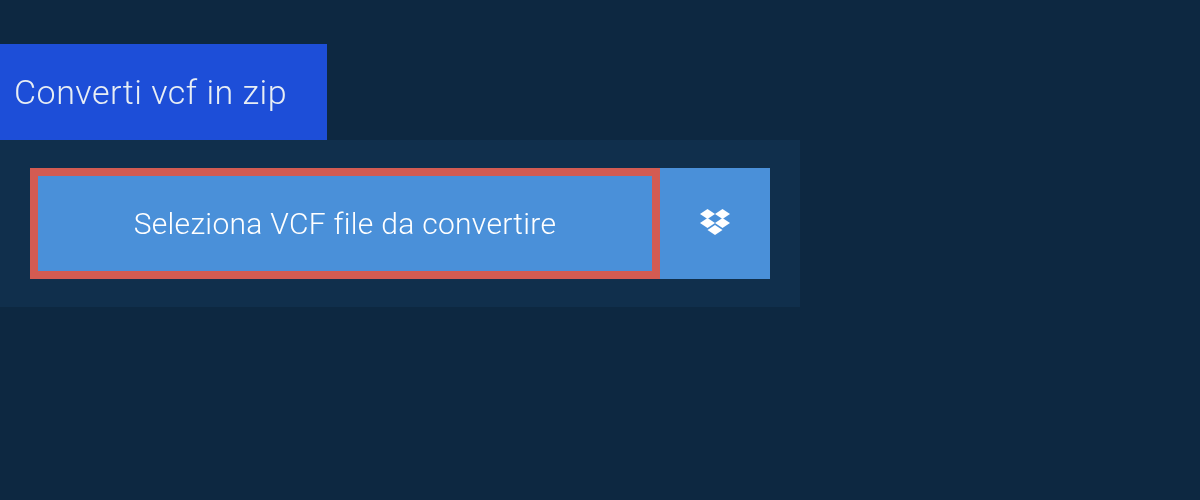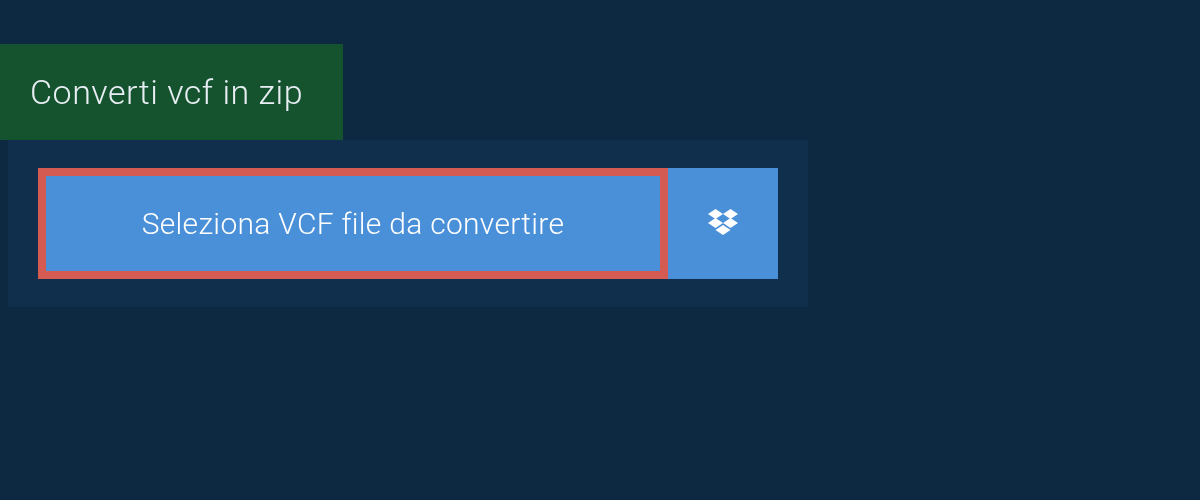--- a/index.html
+++ b/index.html
@@ -8,36 +8,36 @@
       box-sizing: border-box;
     }
     body {
       width: 1200px;
       height: 500px;
       background: #0d2841;
       font-family: -apple-system, BlinkMacSystemFont, "Segoe UI", Roboto, sans-serif;
       overflow: hidden;
     }
     .tab-header {
-      background: #14532d;
+      background: #1d4ed8;
       display: inline-block;
-      padding: 28px 40px 28px 30px;
+      padding: 28px 40px 28px 14px;
       margin-left: 0;
       margin-top: 44px;
       position: relative;
     }
     .tab-title {
       color: #e8eef4;
       font-size: 34px;
       font-weight: 300;
       letter-spacing: 0.5px;
     }
     .content-panel {
       background: #102f4c;
-      margin-left: 8px;
+      margin-left: 0;
       margin-top: 0;
       padding: 28px 30px;
       width: 800px;
     }
     .button-row {
       display: flex;
       gap: 0;
     }
     .select-file-button {
       background: #4a90d9;

